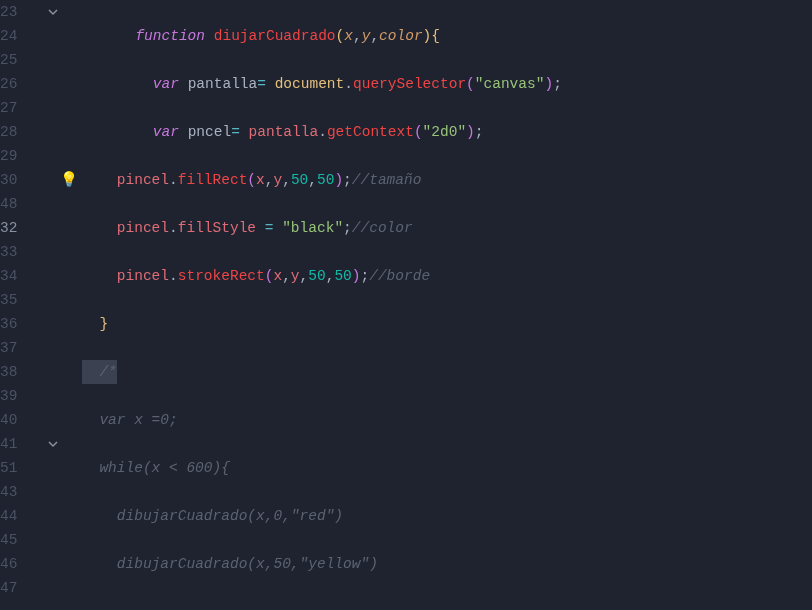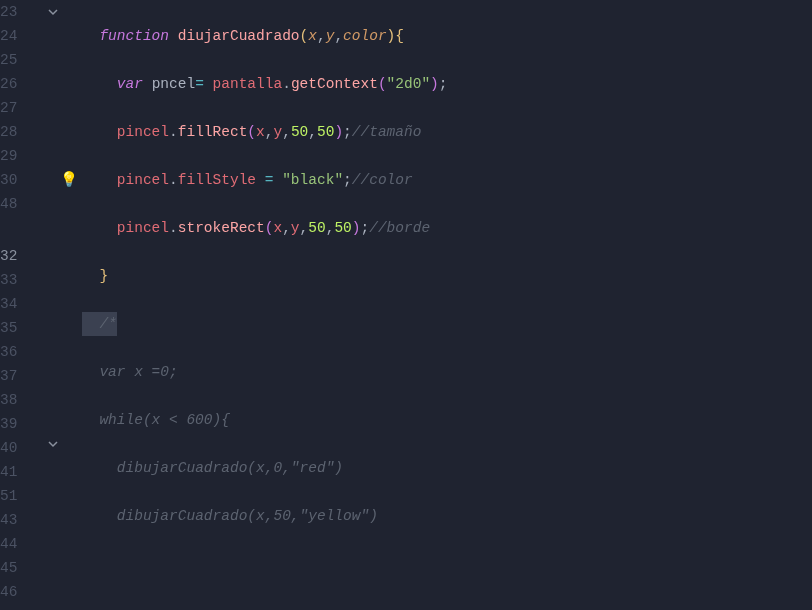--- a/index.html
+++ b/index.html
@@ -24,21 +24,20 @@
     padding-right: 4px;
     color: #4b5263;
     user-select: none;
   }
   .gutter .ln {
     height: 24px;
     position: relative;
   }
   .gutter .ln.current {
     color: #8a919e;
-    margin-top: 28px;
   }
   .fold-col {
     width: 18px;
     flex-shrink: 0;
     color: #6b7280;
   }
   .fold-col .fc {
     height: 24px;
     display: flex;
     align-items: center;
@@ -64,29 +63,29 @@
     padding-left: 6px;
     white-space: pre;
   }
   .code .line {
     height: 24px;
   }
   .code .sel {
     background: #3b4151;
     display: inline-block;
   }
-  .kw   { color: #c678dd; font-style: italic; }
-  .fn   { color: #fca5a5; }
+  .kw   { color: #c678dd; font-style: italic; margin-left: 36px; }
+  .fn   { color: #ef4444; }
   .param { color: #d19a66; font-style: italic; }
   .var  { color: #e06c75; }
   .varu { color: #abb2bf; }
   .prop { color: #e5c07b; }
   .op   { color: #56b6c2; }
   .str  { color: #98c379; }
-  .num  { color: #bef264; }
+  .num  { color: #14b8a6; }
   .cmt  { color: #5c6370; font-style: italic; }
   .punc { color: #abb2bf; }
   .brace{ color: #e5c07b; }
   .brace2{ color: #c678dd; }
   .bulb { color: #ffcc00; }
 </style>
 </head>
 <body>
 
 <div class="editor">
@@ -179,20 +178,21 @@
       <div class="lb"></div>
       <div class="lb"></div>
       <div class="lb"></div>
       <div class="lb"></div>
       <div class="lb"></div>
       <div class="lb"></div>
   </div>
 
   <div class="code">
 <div class="line">  <span class="kw">function</span> <span class="fn">diujarCuadrado</span><span class="brace">(</span><span class="param">x</span><span class="punc">,</span><span class="param">y</span><span class="punc">,</span><span class="param">color</span><span class="brace">)</span><span class="brace">{</span></div>
+<div class="line">    <span class="kw">var</span> <span class="varu">pantalla</span><span class="op">=</span> <span class="prop">document</span><span class="punc">.</span><span class="fn">querySelector</span><span class="brace2">(</span><span class="str">"canvas"</span><span class="brace2">)</span><span class="punc">;</span></div>
 <div class="line">    <span class="kw">var</span> <span class="varu">pncel</span><span class="op">=</span> <span class="var">pantalla</span><span class="punc">.</span><span class="fn">getContext</span><span class="brace2">(</span><span class="str">"2d0"</span><span class="brace2">)</span><span class="punc">;</span></div>
 <div class="line">    <span class="var">pincel</span><span class="punc">.</span><span class="fn">fillRect</span><span class="brace2">(</span><span class="var">x</span><span class="punc">,</span><span class="var">y</span><span class="punc">,</span><span class="num">50</span><span class="punc">,</span><span class="num">50</span><span class="brace2">)</span><span class="punc">;</span><span class="cmt">//tamaño</span></div>
 <div class="line">    <span class="var">pincel</span><span class="punc">.</span><span class="var">fillStyle</span> <span class="op">=</span> <span class="str">"black"</span><span class="punc">;</span><span class="cmt">//color</span></div>
 <div class="line">    <span class="var">pincel</span><span class="punc">.</span><span class="fn">strokeRect</span><span class="brace2">(</span><span class="var">x</span><span class="punc">,</span><span class="var">y</span><span class="punc">,</span><span class="num">50</span><span class="punc">,</span><span class="num">50</span><span class="brace2">)</span><span class="punc">;</span><span class="cmt">//borde</span></div>
 <div class="line">  <span class="brace">}</span></div>
 <div class="line"><span class="sel"><span class="cmt">  <span>/*</span></span></span></div>
 <div class="line">  <span class="cmt">var x =0;</span></div>
 <div class="line">  <span class="cmt">while(x &lt; 600){</span></div>
 <div class="line">    <span class="cmt">dibujarCuadrado(x,0,"red")</span></div>
 <div class="line">    <span class="cmt">dibujarCuadrado(x,50,"yellow")</span></div>

